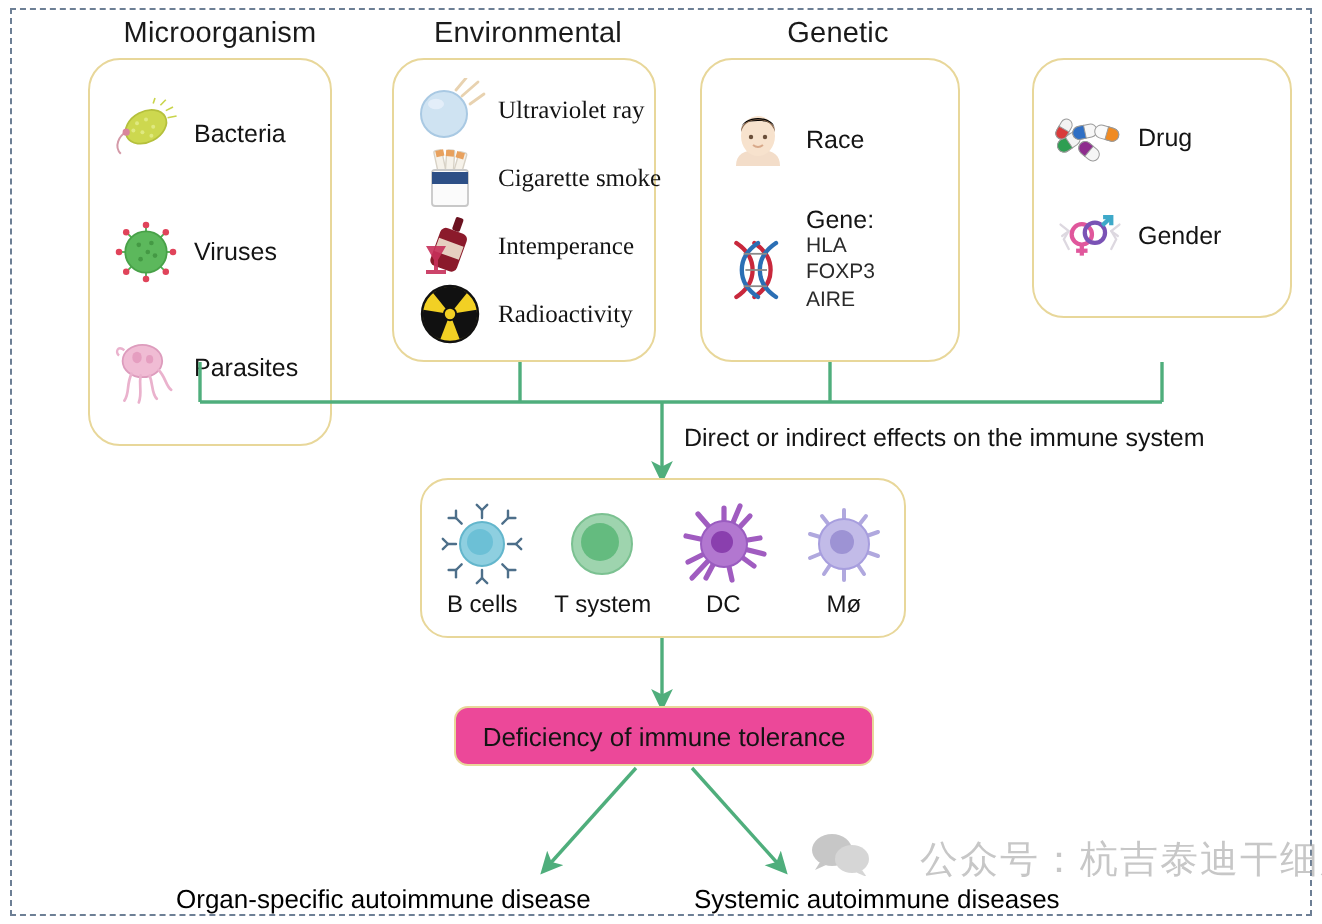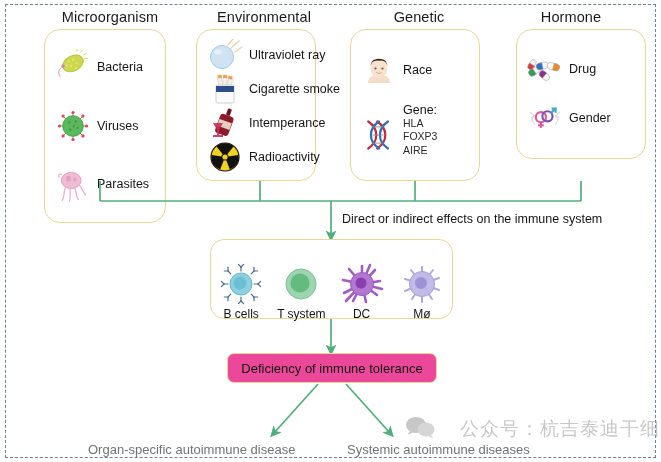--- a/index.html
+++ b/index.html
@@ -83,21 +83,21 @@
   #immune-card {
     position: absolute;
     left: 204px; top: 234px;
     width: 243px; height: 80px;
     border: 1.4px solid #e8d79a;
     border-radius: 14px;
     background: #ffffff;
     display: flex;
     align-items: flex-start;
     justify-content: space-around;
-    padding-top: 22px;
+    padding-top: 10px;
   }
   .cell-item {
     width: 56px;
     display: flex;
     flex-direction: column;
     align-items: center;
     gap: 1px;
   }
   .cell-ico { width: 46px; height: 44px; }
   .cell-lbl {
@@ -131,21 +131,21 @@
     font-size: 13px;
     color: #141414;
     white-space: nowrap;
   }
 
   
   .outcome {
     position: absolute;
     top: 437px;
     font-size: 13px;
-    color: #737373;
+    color: #000000;
     white-space: nowrap;
   }
   #outcome-organ  { left: 82px; }
   #outcome-system { left: 341px; }
 
   
   #watermark {
     position: absolute;
     left: 399px; top: 411px;
     display: flex;
@@ -162,21 +162,20 @@
   }
 </style>
 </head>
 <body>
 
 <div id="diagram-root">
 
   <div class="cat-title" style="left:14px;  width:180px;">Microorganism</div>
   <div class="cat-title" style="left:178px; width:160px;">Environmental</div>
   <div class="cat-title" style="left:338px; width:150px;">Genetic</div>
-  <div class="cat-title" style="left:490px; width:150px;">Hormone</div>
 
   <div class="factor-card" style="left:38px; width:122px; height:194px;">
 
     <div class="factor-row">
       <span class="factor-ico">
         <svg viewBox="0 0 40 38" width="40" height="38">
           <g>
             <path d="M6 30 C2 26 5 20 9 18" fill="none" stroke="#d49aa8" stroke-width="1.1"></path>
             <ellipse cx="20" cy="15" rx="12" ry="8.5" transform="rotate(-28 20 15)" fill="#cdd84f" stroke="#b5c03c" stroke-width="1"></ellipse>
             <g stroke="#c9d44a" stroke-width=".9">
@@ -252,21 +251,21 @@
               <path d="M27 19 C31 23 31 28 34 30"></path>
             </g>
             <path d="M8 8 C4 5 3 9 5 11" fill="none" stroke="#eab2cd" stroke-width="1.3"></path>
           </g>
         </svg>
       </span>
       <span class="factor-lbl">Parasites</span>
     </div>
   </div>
 
-  <div class="factor-card" style="left:190px; width:120px; height:152px;">
+  <div class="factor-card" style="left:190px; width:132px; height:152px;font-family:Liberation Serif, serif;">
 
     <div class="factor-row">
       <span class="factor-ico">
         <svg viewBox="0 0 36 32" width="36" height="32">
           <circle cx="15" cy="18" r="11.5" fill="#cfe3f2" stroke="#a9c9e3" stroke-width="1"></circle>
           <g stroke="#e8d2b0" stroke-width="1.4" stroke-linecap="round">
             <line x1="24" y1="9" x2="32" y2="2"></line>
             <line x1="21" y1="6" x2="26" y2="0"></line>
             <line x1="28" y1="13" x2="35" y2="8"></line>
           </g>

